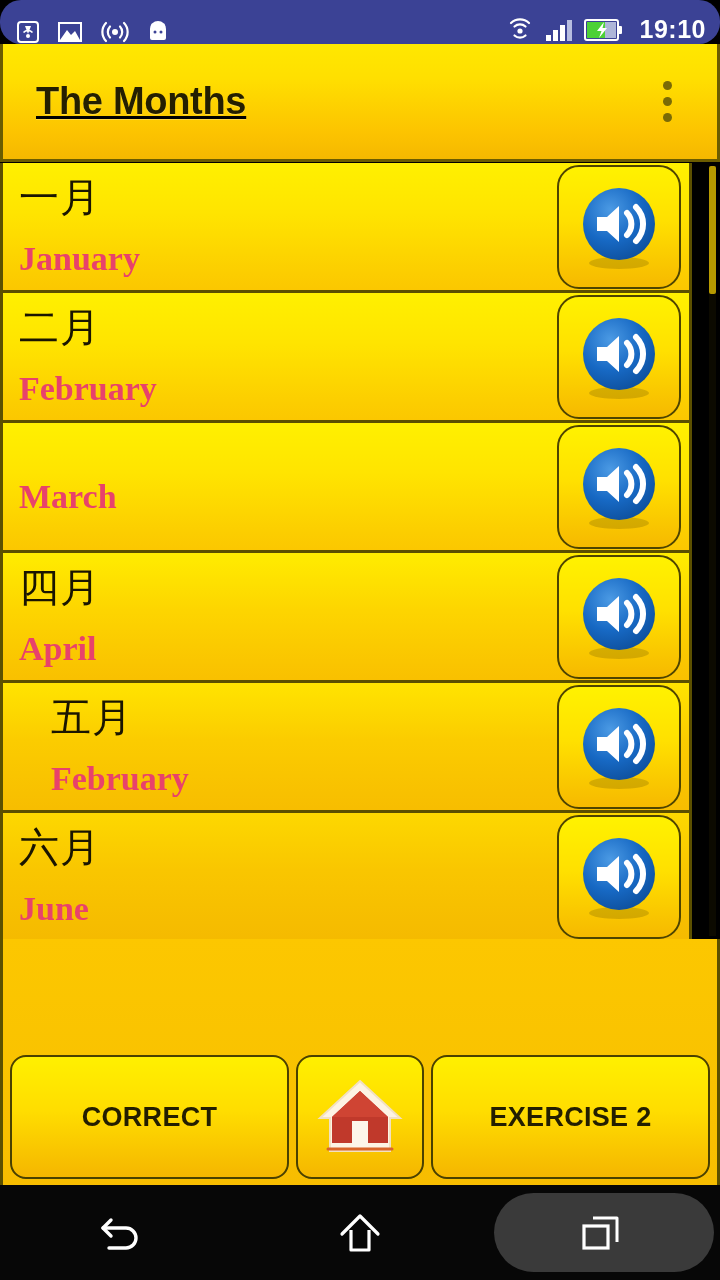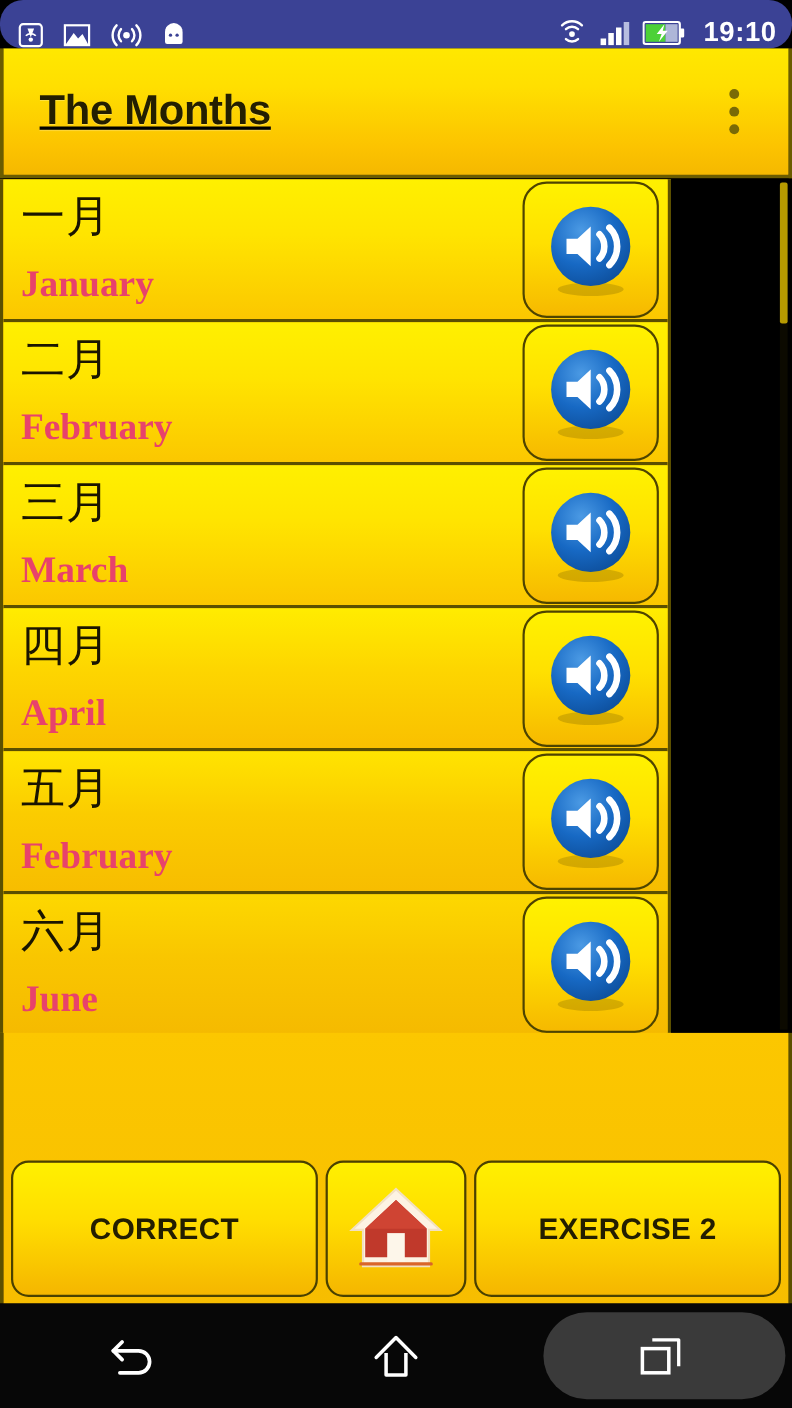--- a/index.html
+++ b/index.html
@@ -43,34 +43,34 @@
   }
   .overflow {
     margin-left:auto; margin-right:35px;
     display:flex; flex-direction:column; gap:7px; align-items:center;
     padding:8px 10px;
   }
   .overflow span { display:block; width:9px; height:9px; border-radius:50%; background:#7a6a06; }
 
   
   .listwrap {
-    position:absolute; top:163px; left:0; width:610px; height:776px;
+    position:absolute; top:163px; left:0; width:692px; height:776px;
     overflow:hidden;
     border-left:3px solid #5c5000;
     border-right:3px solid #5c5000;
     background:#fcc800;
   }
   .row {
     position:relative; height:130px; width:100%;
     background:linear-gradient(to bottom,#fff000 0%,#ffe400 40%,#fbc700 100%);
     border-bottom:3px solid #5b4f00;
     display:flex; align-items:center;
   }
   .row:nth-child(4) { background:linear-gradient(to bottom,#ffec00 0%,#fdd500 45%,#f9c000 100%); }
-  .row:nth-child(5) { background:linear-gradient(to bottom,#ffe400 0%,#fbcc00 45%,#f7bd00 100%); }
+  .row:nth-child(5) { background:linear-gradient(to bottom,#ffe400 0%,#fbcc00 45%,#f7bd00 100%);padding-left:32px; }
   .row:nth-child(6) { background:linear-gradient(to bottom,#fdd800 0%,#f9c600 45%,#f5ba00 100%); }
   .row-texts { padding-left:16px; display:flex; flex-direction:column; justify-content:center; flex:1; }
   .cn {
     color:#1a1500; font-size:40px; line-height:1.12;
     font-family:"DejaVu Sans","Liberation Sans",sans-serif;
     letter-spacing:1px;
   }
   .en {
     color:#e8426b; font-size:34px; font-weight:bold; line-height:1.1;
     font-family:"Liberation Serif","DejaVu Serif",serif;
@@ -231,21 +231,20 @@
           <circle cx="48" cy="45" r="36" fill="url(#bg1)"></circle>
           <path d="M26 38 L36 38 L48 27 L48 63 L36 52 L26 52 Z" fill="#fff"></path>
           <path d="M56 34 A16 16 0 0 1 56 56" fill="none" stroke="#fff" stroke-width="6" stroke-linecap="round"></path>
           <path d="M65 28 A24 24 0 0 1 65 62" fill="none" stroke="#fff" stroke-width="6" stroke-linecap="round"></path>
         </svg>
       </div>
     </div>
 
     <div class="row">
       <div class="row-texts">
-        <div class="cn">三月</div>
         <div class="en">March</div>
       </div>
       <div class="spk-btn">
         <svg class="spk-svg" width="96" height="96" viewBox="0 0 96 96">
           <ellipse cx="48" cy="84" rx="30" ry="6" fill="rgba(80,70,0,0.22)"></ellipse>
           <circle cx="48" cy="45" r="36" fill="url(#bg1)"></circle>
           <path d="M26 38 L36 38 L48 27 L48 63 L36 52 L26 52 Z" fill="#fff"></path>
           <path d="M56 34 A16 16 0 0 1 56 56" fill="none" stroke="#fff" stroke-width="6" stroke-linecap="round"></path>
           <path d="M65 28 A24 24 0 0 1 65 62" fill="none" stroke="#fff" stroke-width="6" stroke-linecap="round"></path>
         </svg>

